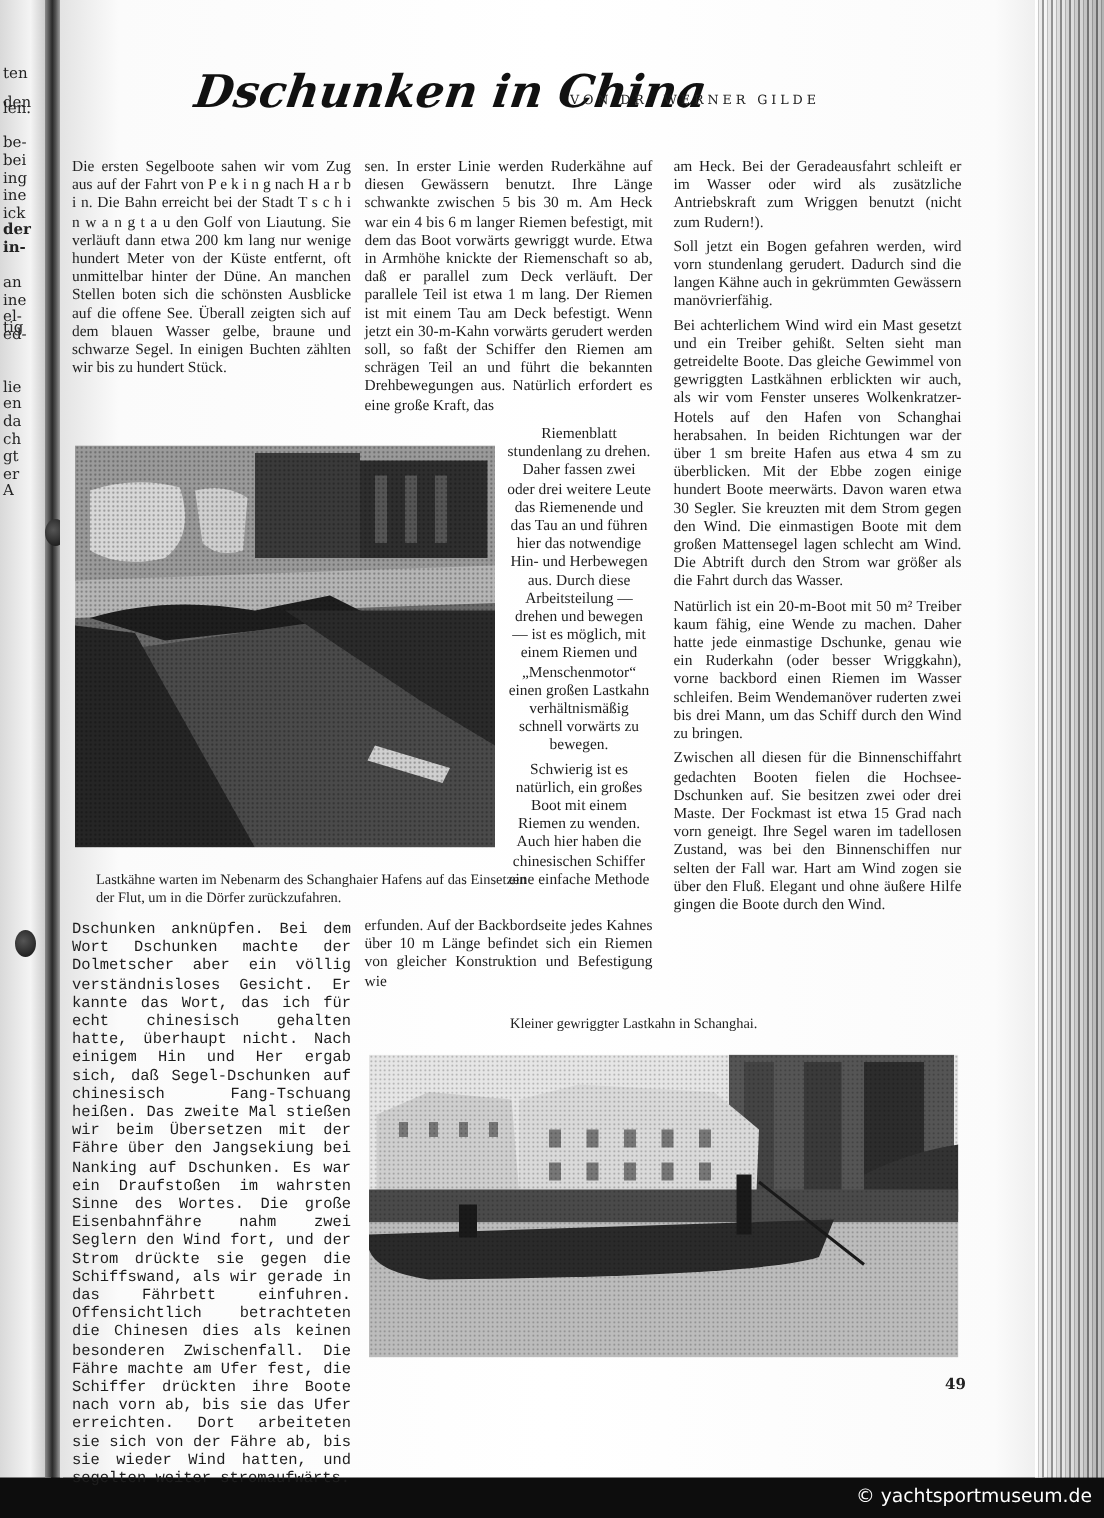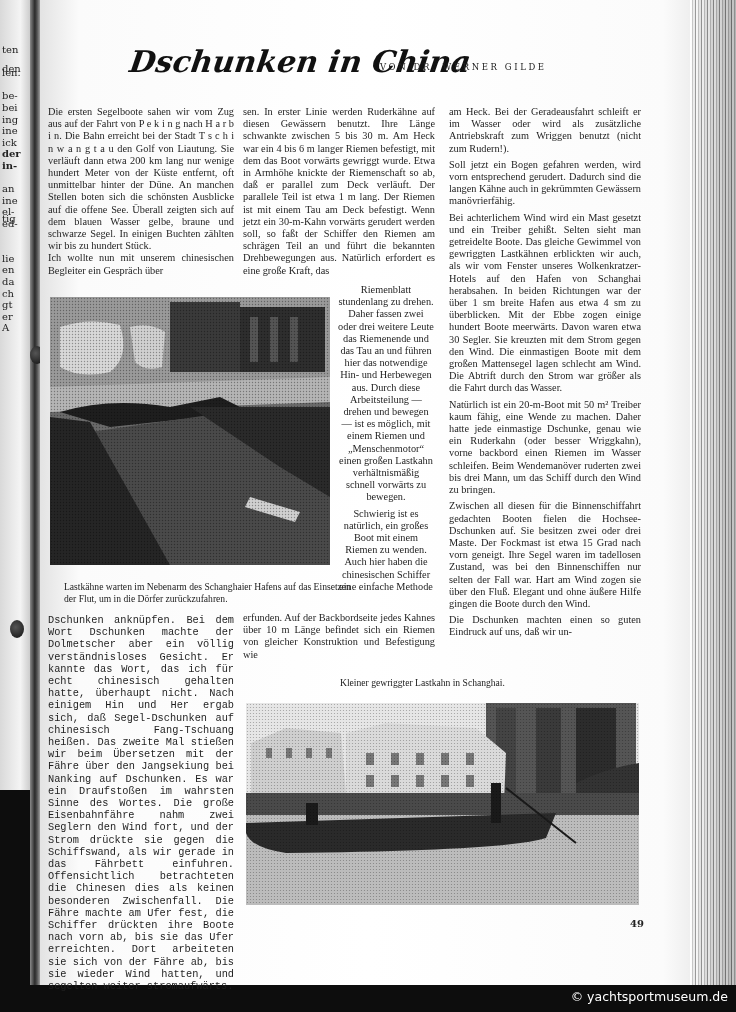--- a/index.html
+++ b/index.html
@@ -1,17 +1,17 @@
 <!DOCTYPE html>
 <html><head>
 <meta charset="utf-8">
 <style>
   html,body{margin:0;padding:0;}
   body{width:736px;height:1012px;background:#0d0d0d;position:relative;overflow:hidden;font-family:"DejaVu Serif",serif;}
-  .left-page{position:absolute;left:0;top:0;width:34px;height:790px;background:linear-gradient(90deg,#d9d9d9 0%,#f4f4f4 60%,#bcbcbc 100%);overflow:hidden;}
+  .left-page{position:absolute;left:0;top:0;width:34px;height:985px;background:linear-gradient(90deg,#d9d9d9 0%,#f4f4f4 60%,#bcbcbc 100%);overflow:hidden;}
   .left-page .frag{position:absolute;left:2px;font-size:10px;line-height:12px;color:#222;white-space:pre;}
   .gutter{position:absolute;left:30px;top:0;width:12px;height:985px;background:linear-gradient(90deg,#8a8a8a,#2a2a2a 40%,#555 60%,#cfcfcf);}
   .page{position:absolute;left:40px;top:0;width:656px;height:985px;background:linear-gradient(90deg,#e3e3e3 0%,#fbfbfb 6%,#ffffff 50%,#fbfbfb 95%,#ececec 100%);}
   .edges{position:absolute;left:690px;top:0;width:46px;height:985px;background:repeating-linear-gradient(90deg,#ffffff 0 2px,#bdbdbd 2px 3px,#eeeeee 3px 5px,#888 5px 6px);}
   .edges-shade{position:absolute;left:690px;top:0;width:46px;height:985px;background:linear-gradient(90deg,rgba(255,255,255,0.2),rgba(0,0,0,0.25));}
   .ring{position:absolute;width:14px;height:18px;border-radius:50%;background:radial-gradient(circle at 40% 40%,#555,#111);}
   .title{position:absolute;left:130px;top:44px;font-family:"DejaVu Serif",serif;font-style:italic;font-weight:bold;font-size:30px;color:#111;letter-spacing:0px;transform:skewX(-8deg);}
   .author{position:absolute;left:380px;top:62px;font-size:8.5px;letter-spacing:2.6px;color:#222;}
   .col{position:absolute;font-family:"Liberation Serif",serif;font-size:10.3px;line-height:12.2px;color:#1e1e1e;text-align:justify;}
   .col p{margin:0 0 4px 0;}
@@ -56,43 +56,41 @@
 
 <div class="page"></div>
 <div class="edges"></div>
 <div class="edges-shade"></div>
 
 <div class="title">Dschunken in China</div>
 <div class="author">VON DR. WERNER GILDE</div>
 
 <div class="col" style="left:48px;top:106px;width:186px;">
   <p>Die ersten Segelboote sahen wir vom Zug aus auf der Fahrt von P e k i n g nach H a r b i n. Die Bahn erreicht bei der Stadt T s c h i n w a n g t a u den Golf von Liautung. Sie verläuft dann etwa 200 km lang nur wenige hundert Meter von der Küste entfernt, oft unmittelbar hinter der Düne. An manchen Stellen boten sich die schönsten Ausblicke auf die offene See. Überall zeigten sich auf dem blauen Wasser gelbe, braune und schwarze Segel. In einigen Buchten zählten wir bis zu hundert Stück.</p>
-  <p style="margin-top:-4px">Ich wollte nun mit unserem chinesischen Begleiter ein Gespräch über</p>
 </div>
 
 <div class="col" style="left:243px;top:106px;width:192px;">
   <p>sen. In erster Linie werden Ruderkähne auf diesen Gewässern benutzt. Ihre Länge schwankte zwischen 5 bis 30 m. Am Heck war ein 4 bis 6 m langer Riemen befestigt, mit dem das Boot vorwärts gewriggt wurde. Etwa in Armhöhe knickte der Riemenschaft so ab, daß er parallel zum Deck verläuft. Der parallele Teil ist etwa 1 m lang. Der Riemen ist mit einem Tau am Deck befestigt. Wenn jetzt ein 30-m-Kahn vorwärts gerudert werden soll, so faßt der Schiffer den Riemen am schrägen Teil an und führt die bekannten Drehbewegungen aus. Natürlich erfordert es eine große Kraft, das</p>
 </div>
 
 <div class="col" style="left:338px;top:284px;width:96px;text-align:center;">
   <p>Riemenblatt stundenlang zu drehen. Daher fassen zwei oder drei weitere Leute das Riemenende und das Tau an und führen hier das notwendige Hin- und Herbewegen aus. Durch diese Arbeitsteilung — drehen und bewegen — ist es möglich, mit einem Riemen und „Menschenmotor“ einen großen Lastkahn verhältnismäßig schnell vorwärts zu bewegen.</p>
   <p>Schwierig ist es natürlich, ein großes Boot mit einem Riemen zu wenden. Auch hier haben die chinesischen Schiffer eine einfache Methode</p>
 </div>
 
 <div class="col" style="left:243px;top:612px;width:192px;">
   <p>erfunden. Auf der Backbordseite jedes Kahnes über 10 m Länge befindet sich ein Riemen von gleicher Konstruktion und Befestigung wie</p>
 </div>
 
 <div class="col" style="left:449px;top:106px;width:192px;">
   <p>am Heck. Bei der Geradeausfahrt schleift er im Wasser oder wird als zusätzliche Antriebskraft zum Wriggen benutzt (nicht zum Rudern!).</p>
-  <p>Soll jetzt ein Bogen gefahren werden, wird vorn entsprechend gerudert. Dadurch sind die langen Kähne auch in gekrümmten Gewässern manövrierfähig.</p>
+  <p>Soll jetzt ein Bogen gefahren werden, wird vorn stundenlang gerudert. Dadurch sind die langen Kähne auch in gekrümmten Gewässern manövrierfähig.</p>
   <p>Bei achterlichem Wind wird ein Mast gesetzt und ein Treiber gehißt. Selten sieht man getreidelte Boote. Das gleiche Gewimmel von gewriggten Lastkähnen erblickten wir auch, als wir vom Fenster unseres Wolkenkratzer-Hotels auf den Hafen von Schanghai herabsahen. In beiden Richtungen war der über 1 sm breite Hafen aus etwa 4 sm zu überblicken. Mit der Ebbe zogen einige hundert Boote meerwärts. Davon waren etwa 30 Segler. Sie kreuzten mit dem Strom gegen den Wind. Die einmastigen Boote mit dem großen Mattensegel lagen schlecht am Wind. Die Abtrift durch den Strom war größer als die Fahrt durch das Wasser.</p>
   <p>Natürlich ist ein 20-m-Boot mit 50 m² Treiber kaum fähig, eine Wende zu machen. Daher hatte jede einmastige Dschunke, genau wie ein Ruderkahn (oder besser Wriggkahn), vorne backbord einen Riemen im Wasser schleifen. Beim Wendemanöver ruderten zwei bis drei Mann, um das Schiff durch den Wind zu bringen.</p>
   <p>Zwischen all diesen für die Binnenschiffahrt gedachten Booten fielen die Hochsee-Dschunken auf. Sie besitzen zwei oder drei Maste. Der Fockmast ist etwa 15 Grad nach vorn geneigt. Ihre Segel waren im tadellosen Zustand, was bei den Binnenschiffen nur selten der Fall war. Hart am Wind zogen sie über den Fluß. Elegant und ohne äußere Hilfe gingen die Boote durch den Wind.</p>
-  <p>Die Dschunken machten einen so guten Eindruck auf uns, daß wir un-</p>
 </div>
 
 <div class="col" style="left:48px;top:614px;width:186px;font-family:Liberation Mono, monospace;">
   <p>Dschunken anknüpfen. Bei dem Wort Dschunken machte der Dolmetscher aber ein völlig verständnisloses Gesicht. Er kannte das Wort, das ich für echt chinesisch gehalten hatte, überhaupt nicht. Nach einigem Hin und Her ergab sich, daß Segel-Dschunken auf chinesisch Fang-Tschuang heißen. Das zweite Mal stießen wir beim Übersetzen mit der Fähre über den Jangsekiung bei Nanking auf Dschunken. Es war ein Draufstoßen im wahrsten Sinne des Wortes. Die große Eisenbahnfähre nahm zwei Seglern den Wind fort, und der Strom drückte sie gegen die Schiffswand, als wir gerade in das Fährbett einfuhren. Offensichtlich betrachteten die Chinesen dies als keinen besonderen Zwischenfall. Die Fähre machte am Ufer fest, die Schiffer drückten ihre Boote nach vorn ab, bis sie das Ufer erreichten. Dort arbeiteten sie sich von der Fähre ab, bis sie wieder Wind hatten, und segelten weiter stromaufwärts.</p>
 </div>
 
 <div class="photo" style="left:50px;top:297px;width:280px;height:268px;">
   <svg width="280" height="268" viewBox="0 0 280 268">
     <defs>
       <pattern id="ht" width="3" height="3" patternUnits="userSpaceOnUse">

